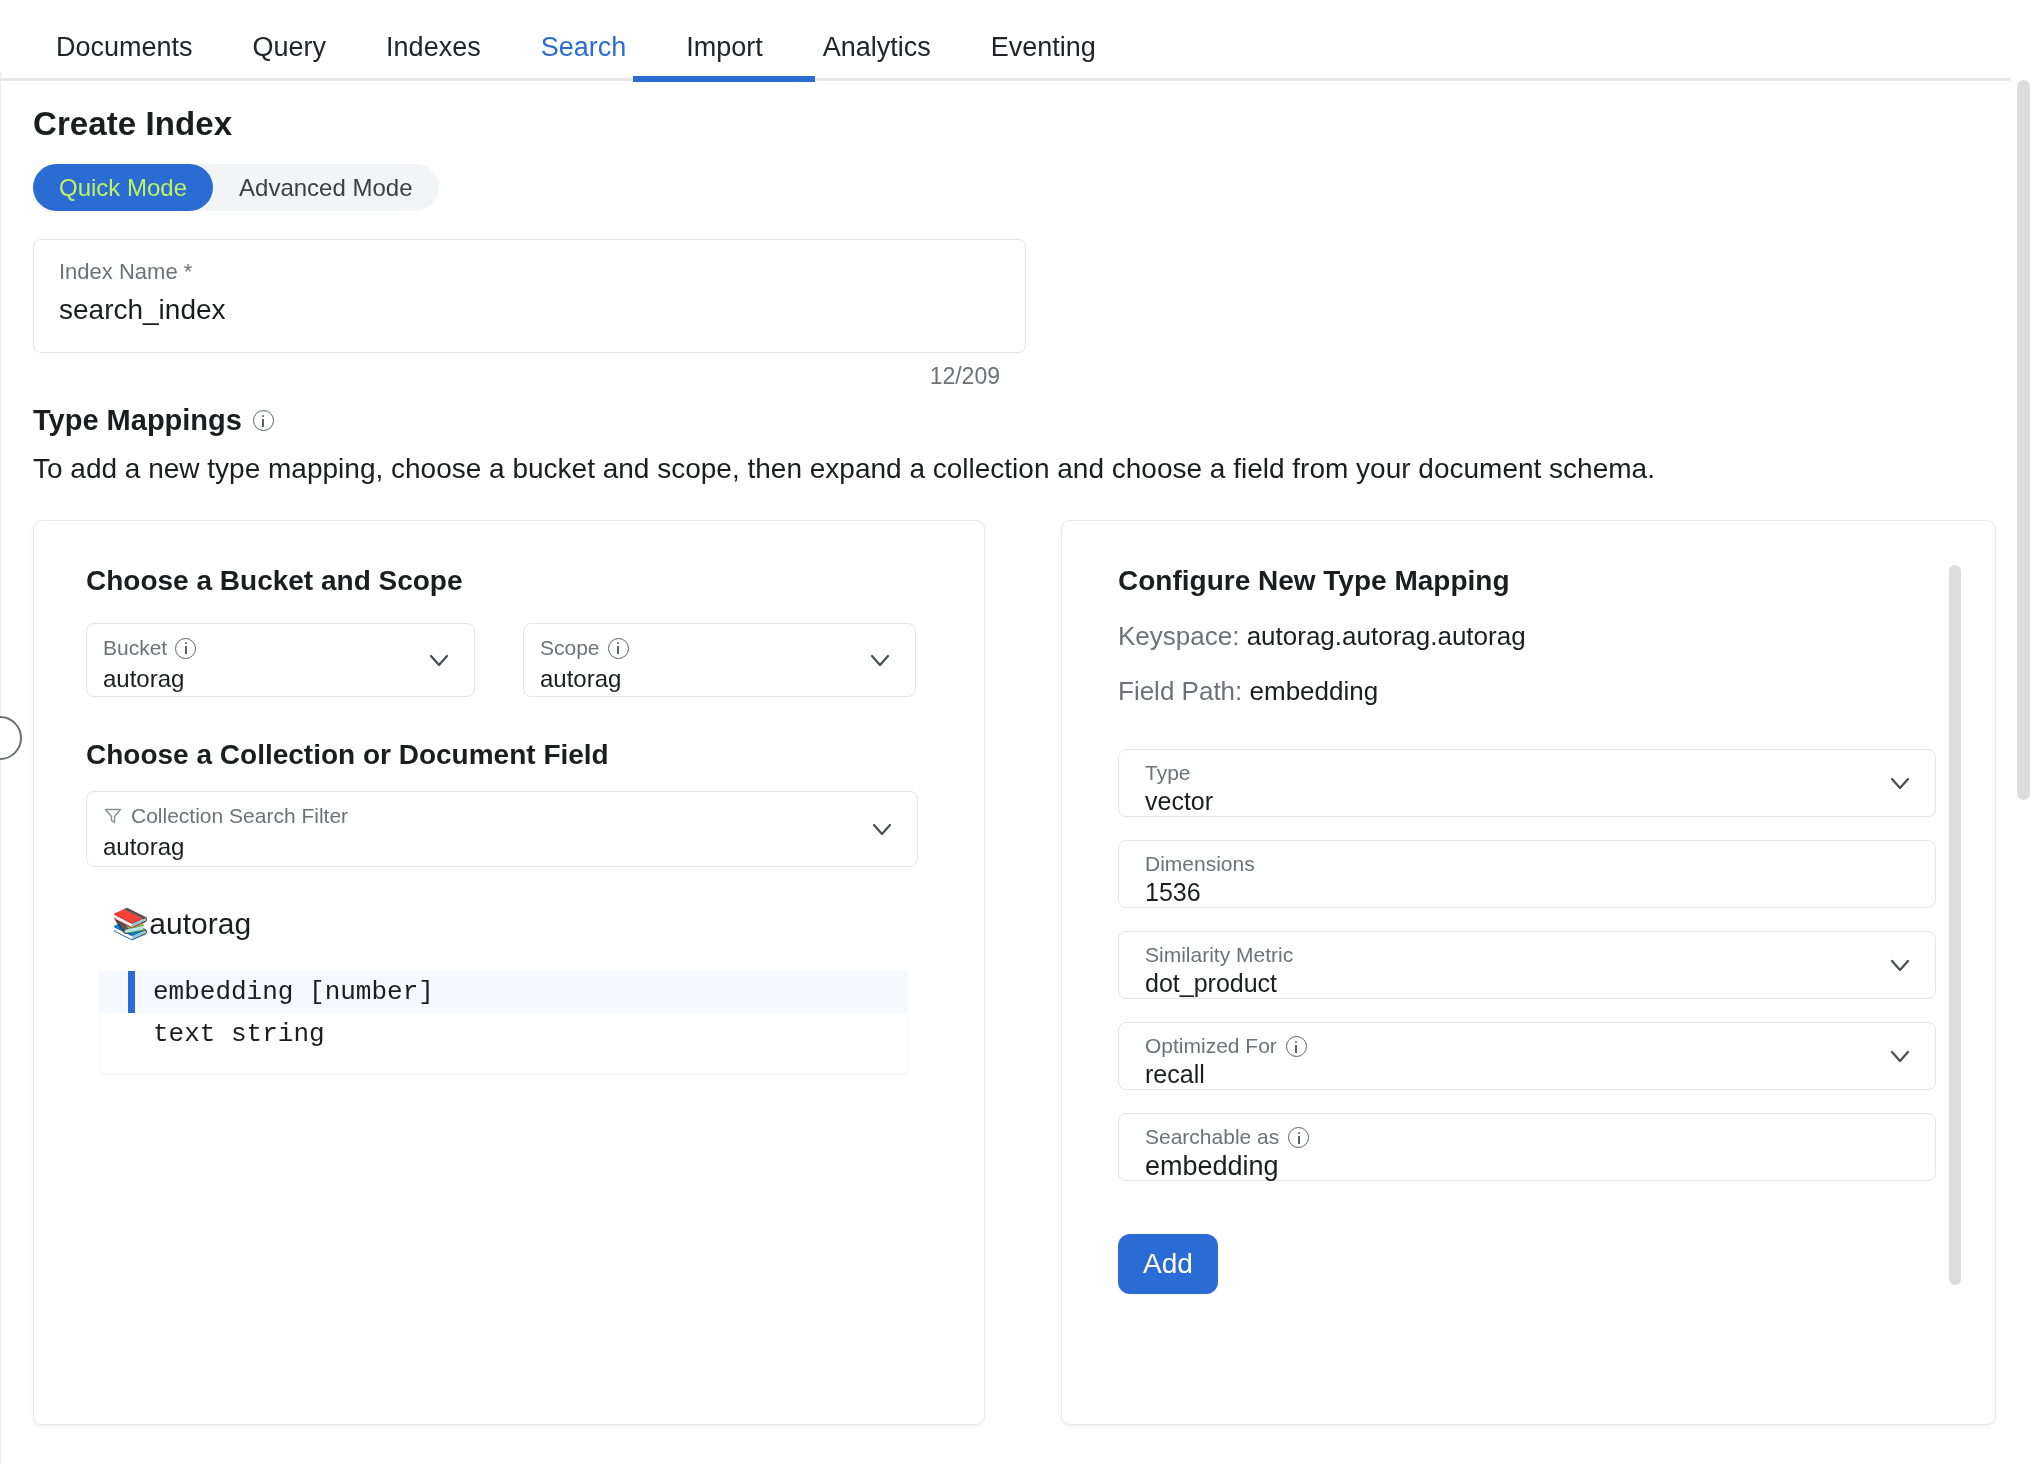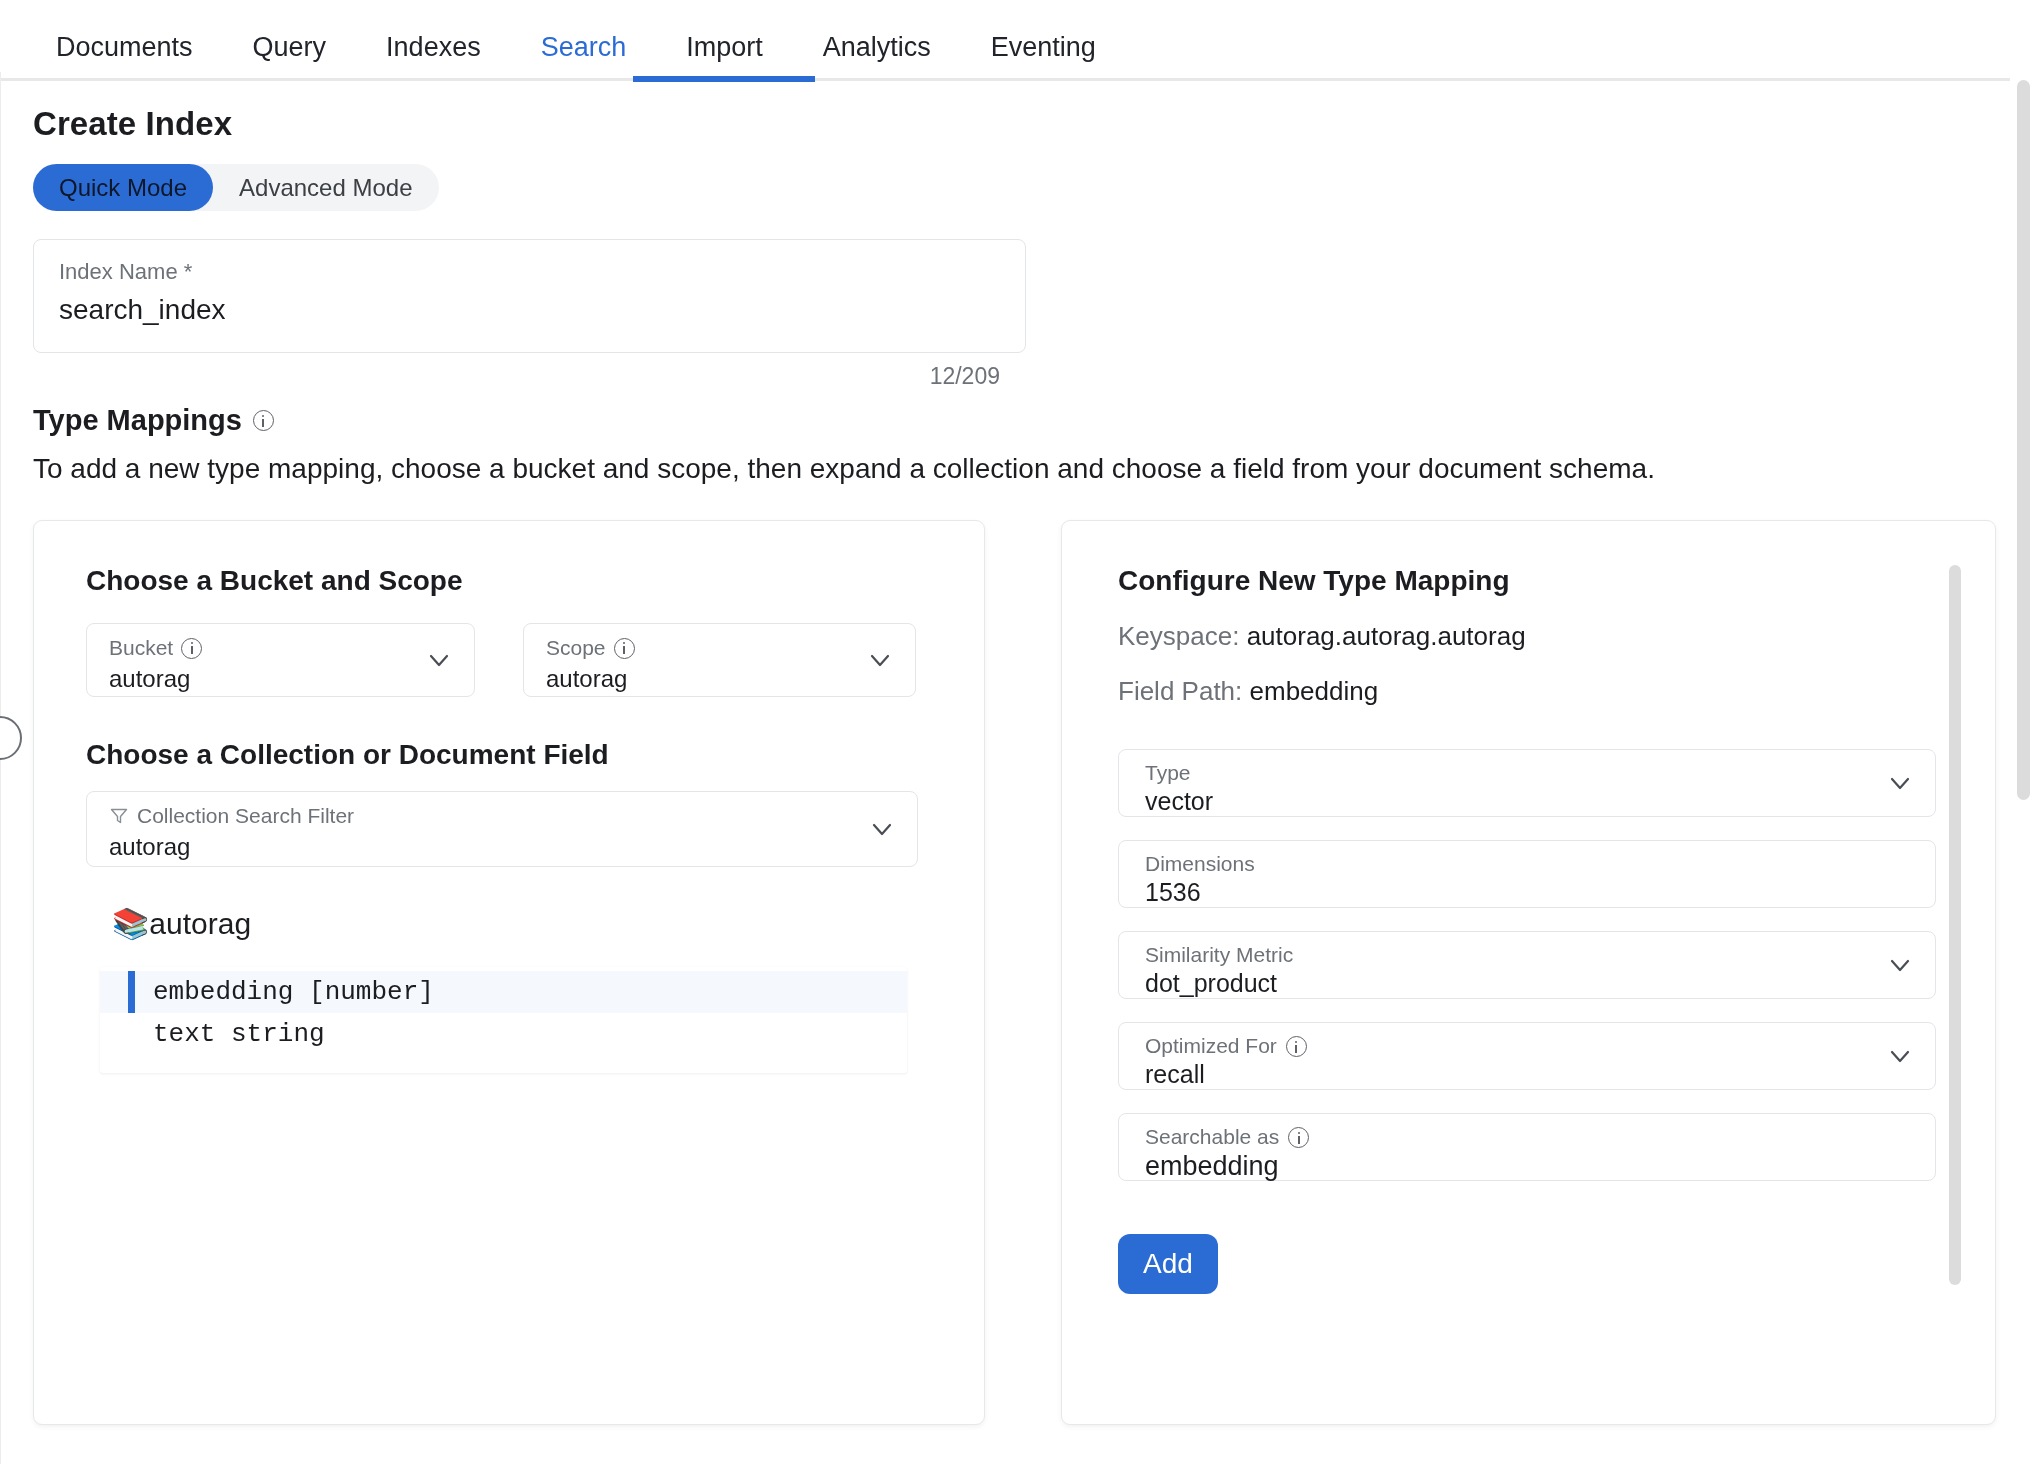--- a/index.html
+++ b/index.html
@@ -80,21 +80,21 @@
     height: 47px;
     line-height: 47px;
     padding: 0 26px;
     border-radius: 26px;
     color: #3c4044;
     cursor: pointer;
     white-space: nowrap;
   }
   .mode-btn.active {
     background: #2b6cd4;
-    color: #0f172a;
+    color: #bef264;
   }
 
   
   .index-name-field {
     margin-top: 28px;
     width: 993px;
     height: 114px;
     border: 1px solid #e3e5e8;
     border-radius: 8px;
     background: #ffffff;
@@ -201,21 +201,21 @@
     display: flex;
     gap: 48px;
     margin-top: 26px;
   }
   .select-box {
     position: relative;
     height: 74px;
     border: 1px solid #e3e5e8;
     border-radius: 8px;
     background: #ffffff;
-    padding: 12px 56px 0 22px;
+    padding: 12px 56px 0 16px;
     cursor: pointer;
   }
   .select-box.bucket { width: 389px; }
   .select-box.scope  { width: 393px; }
   .select-box.filter { width: 832px; height: 76px; }
   .select-label {
     font-size: 21px;
     color: #6d7278;
     display: flex;
     align-items: center;

